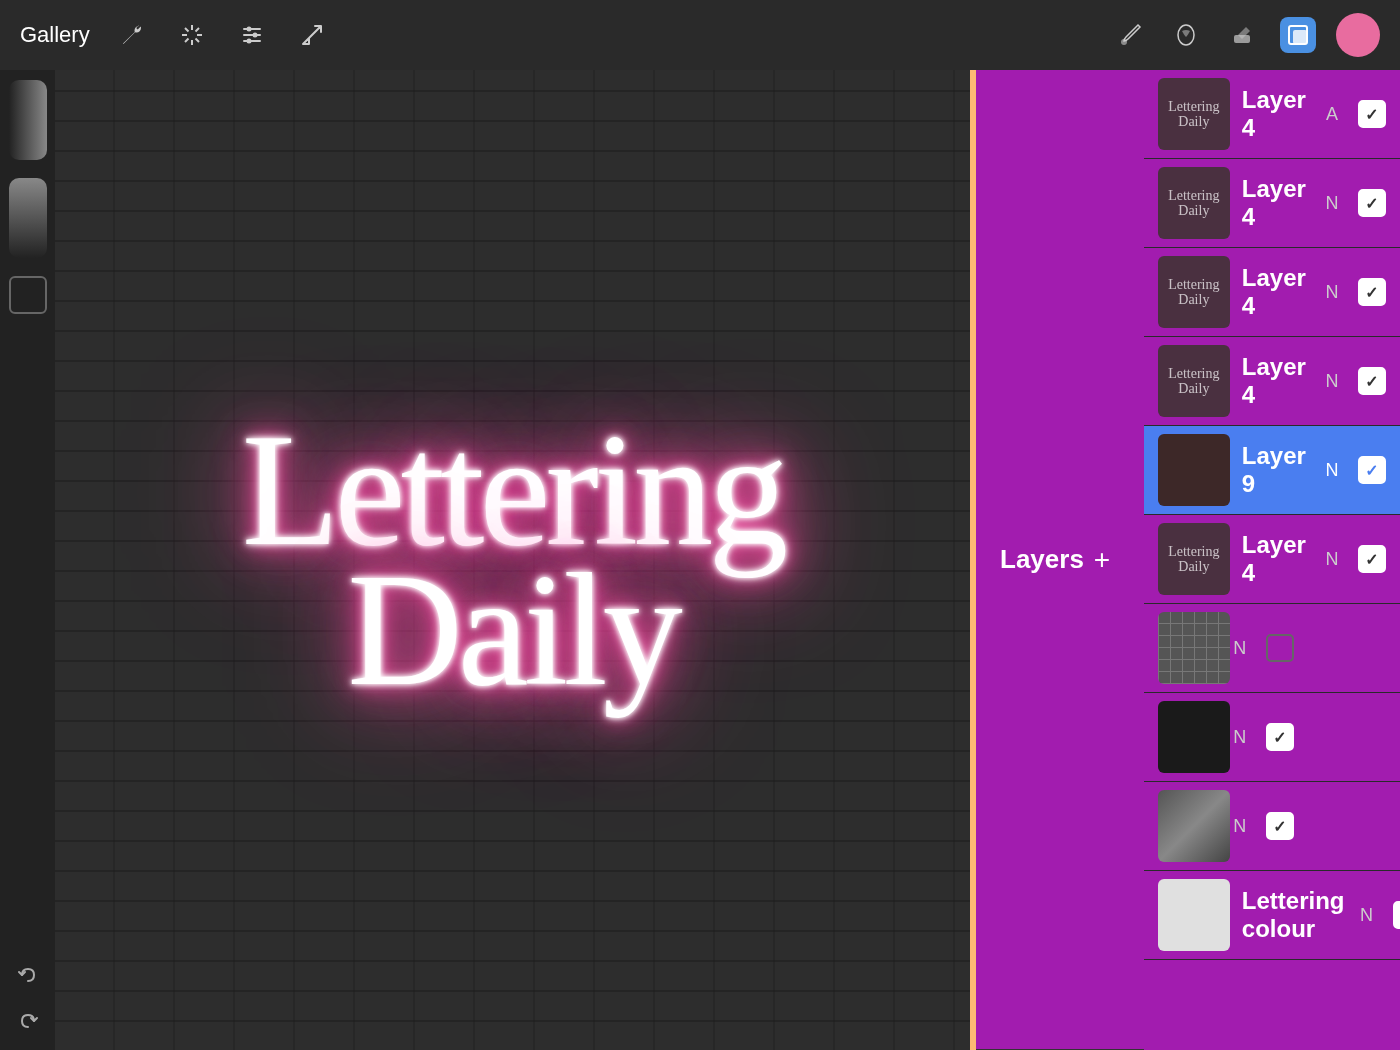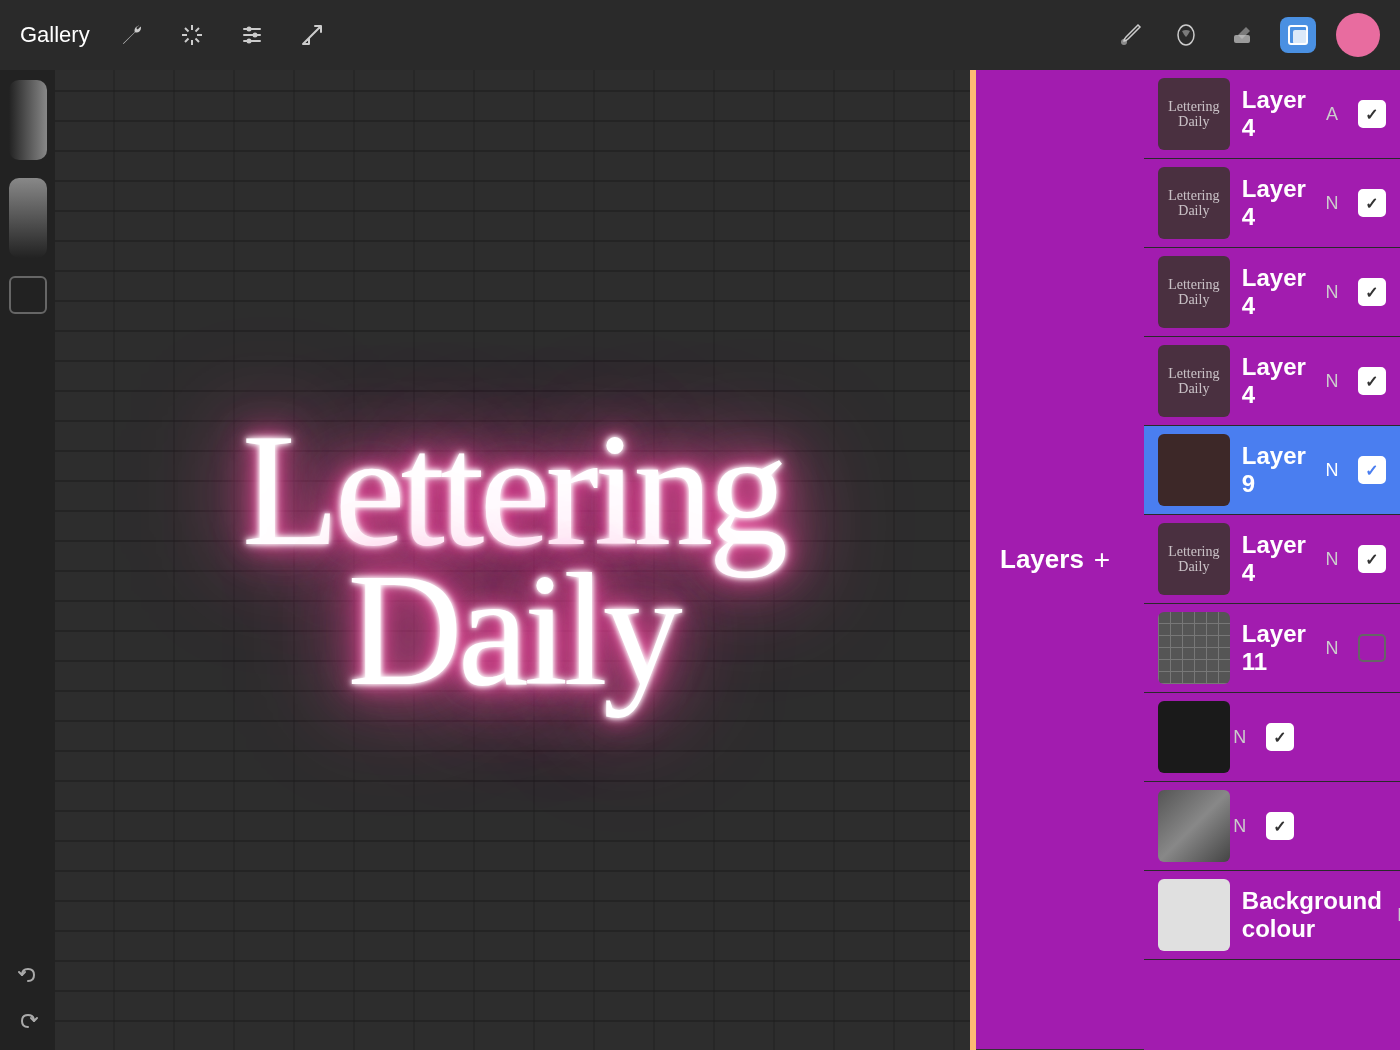--- a/index.html
+++ b/index.html
@@ -500,35 +500,34 @@
         <div class="layer-item">
           <div class="layer-thumb lettering-thumb">
             <div class="thumb-text">Lettering<br>Daily</div>
           </div>
           <div class="layer-info"><span class="layer-name">Layer 4</span></div>
           <span class="layer-blend">N</span>
           <div class="layer-check checked"></div>
         </div>
         <div class="layer-item">
           <div class="layer-thumb grid-thumb"></div>
-          <div class="layer-info"><span class="layer-name">Layer 11</span></div>
           <span class="layer-blend">N</span>
           <div class="layer-check unchecked"></div>
         </div>
         <div class="layer-item">
           <div class="layer-thumb dark-thumb"></div>
           <span class="layer-blend">N</span>
           <div class="layer-check checked"></div>
         </div>
         <div class="layer-item">
           <div class="layer-thumb texture-thumb"></div>
           <span class="layer-blend">N</span>
           <div class="layer-check checked"></div>
         </div>
         <div class="layer-item">
           <div class="layer-thumb white-thumb"></div>
-          <div class="layer-info"><span class="layer-name">Background colour</span></div>
+          <div class="layer-info"><span class="layer-name">Lettering colour</span></div>
           <span class="layer-blend">N</span>
           <div class="layer-check checked"></div>
         </div>
       </div>
   </div>
 </div>
 
 </body></html>

